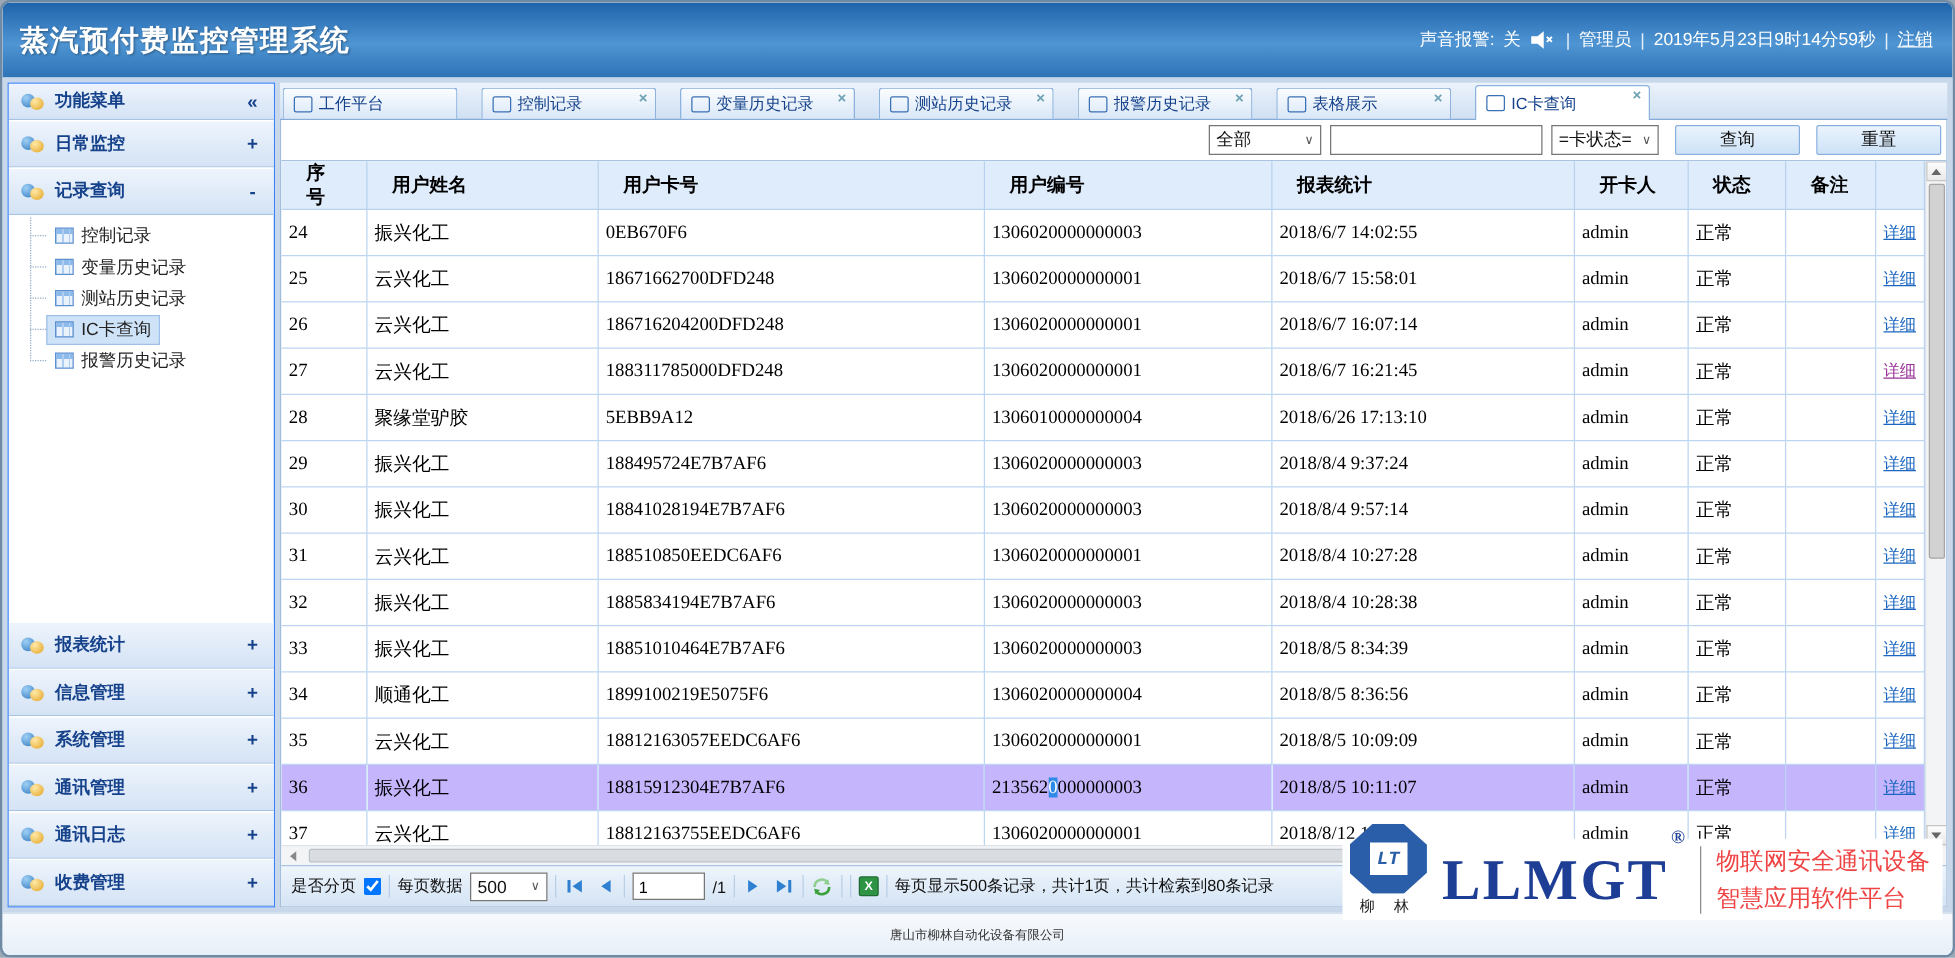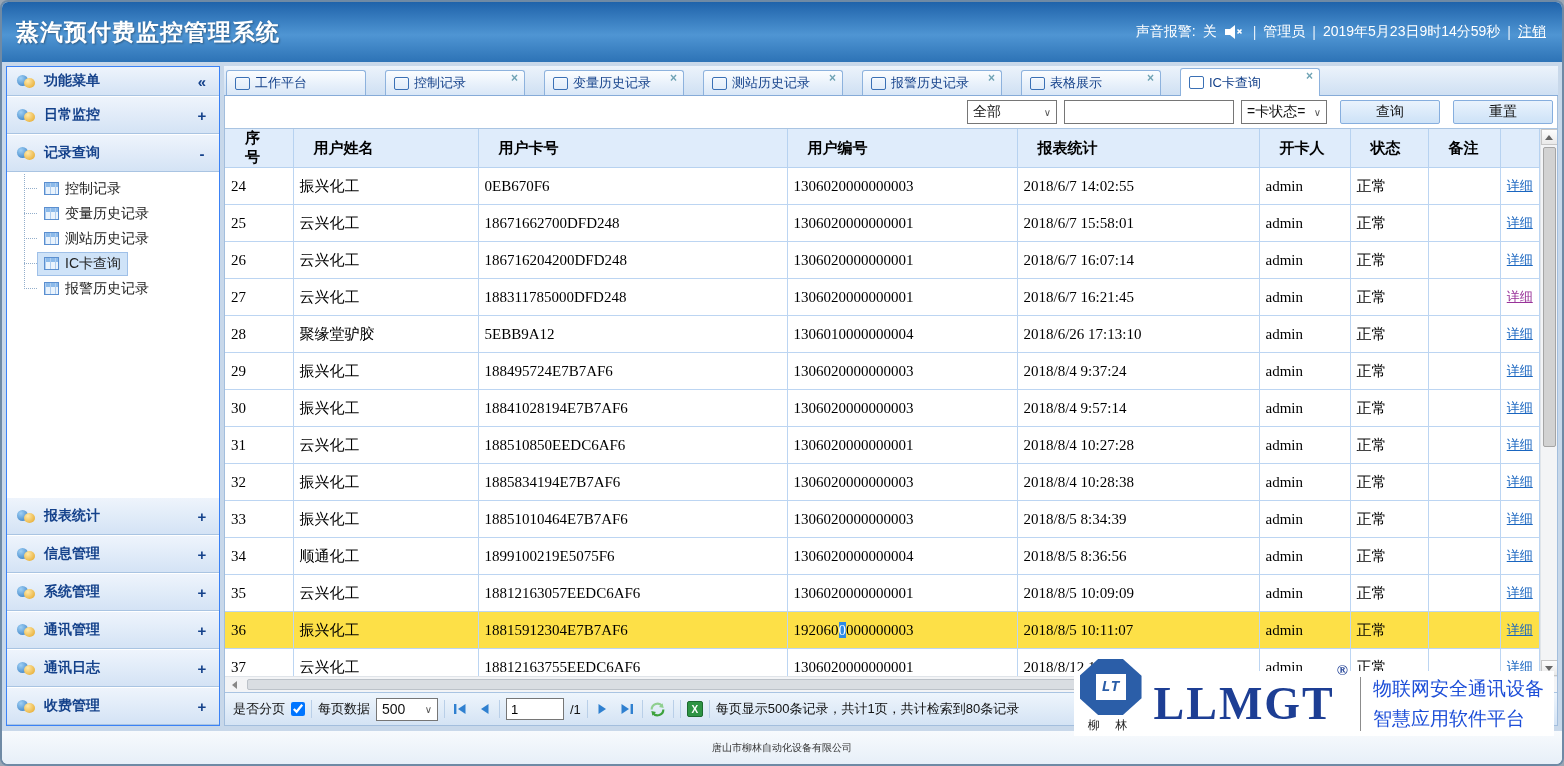--- a/index.html
+++ b/index.html
@@ -69,21 +69,21 @@
          background:linear-gradient(180deg,#eaf3fd 0%,#cde2f7 100%); cursor:pointer; margin-left:6px; }
 
   
   .tablearea { flex:1 1 auto; position:relative; overflow:hidden; border-top:1px solid #a9c4e2; }
   table.grid { width:calc(100% - 17px); border-collapse:collapse; table-layout:fixed; }
   .grid th { height:37px; background:#dfecfb; border:1px solid #b7d2f0; border-top:none; font-size:15px;
          text-align:left; padding:0 20px; color:#000; }
   .grid td { height:37px; border:1px solid #bcd5f2; font-size:15px; padding:0 6px; color:#000;
          font-family:"Liberation Serif","DejaVu Serif",serif; overflow:hidden; white-space:nowrap; }
   .grid th:first-child, .grid td:first-child { border-left:none; }
-  .grid tr.highlight td { background:#fde047; }
+  .grid tr.highlight td { background:#c4b5fd; }
   .selch { background:#2e8ae6; color:#fff; }
   a.detail { color:#1a66c0; text-decoration:underline; font-family:"Liberation Sans",sans-serif; font-size:13px; cursor:pointer; }
   a.detail.visited { color:#993399; }
 
   
   .vscroll { position:absolute; right:0; top:0; bottom:0; width:17px; background:#f3f4f6; border-left:1px solid #e0e4e9;
          display:flex; flex-direction:column; align-items:center; }
   .vs-btn { width:17px; height:16px; flex:0 0 16px; background:linear-gradient(#fdfdfd,#e9e9e9); border:1px solid #c6c6c6;
          display:flex; align-items:center; justify-content:center; cursor:pointer; }
   .vs-thumb { width:13px; height:300px; margin-top:2px; background:#d2d2d2; border:1px solid #a5a5a5; border-radius:2px; cursor:grab; }
@@ -121,21 +121,21 @@
          clip-path:polygon(30% 0,70% 0,100% 30%,100% 70%,70% 100%,30% 100%,0 70%,0 30%);
          display:flex; align-items:center; justify-content:center;font-style:italic; }
   .logo-inner { width:30px; height:26px; background:#fff; display:flex; align-items:center; justify-content:center;
          color:#2b5ea8; font-weight:bold; font-size:15px; font-family:"Liberation Mono","DejaVu Sans Mono",monospace; }
   .logo-caption { font-size:12px; color:#222; letter-spacing:6px; margin-top:2px; }
   .brand-name { font-family:"Liberation Serif","DejaVu Serif",serif; font-weight:bold; font-size:46px; color:#1d3e94;
          letter-spacing:2px; line-height:1; }
   .brand-reg { font-size:15px; color:#1d3e94; vertical-align:top; position:relative; top:-18px; left:2px; }
   .brand-div { width:1px; height:54px; background:#8c8c8c; }
   .brand-lines { display:flex; flex-direction:column; justify-content:center; gap:4px; }
-  .brand-lines div { font-size:19px; color:#1d4ed8; }
+  .brand-lines div { font-size:19px; color:#ef4444; }
 </style>
 </head>
 <body>
 
 <div class="window">
 
   <header class="topbar">
     <div class="app-title">蒸汽预付费监控管理系统</div>
     <div class="topbar-right">
       <span>声音报警:</span>
@@ -451,21 +451,21 @@
                   <td>2018/8/5 10:09:09</td>
                   <td>admin</td>
                   <td>正常</td>
                   <td></td>
                   <td style="text-align: center;"><a class="detail">详细</a></td>
                 </tr>
                 <tr class="highlight">
                   <td>36</td>
                   <td>振兴化工</td>
                   <td>18815912304E7B7AF6</td>
-                  <td><span>192060</span><span class="selch">0</span><span>000000003</span></td>
+                  <td><span>213562</span><span class="selch">0</span><span>000000003</span></td>
                   <td>2018/8/5 10:11:07</td>
                   <td>admin</td>
                   <td>正常</td>
                   <td></td>
                   <td style="text-align: center;"><a class="detail">详细</a></td>
                 </tr>
                 <tr>
                   <td>37</td>
                   <td>云兴化工</td>
                   <td>18812163755EEDC6AF6</td>

